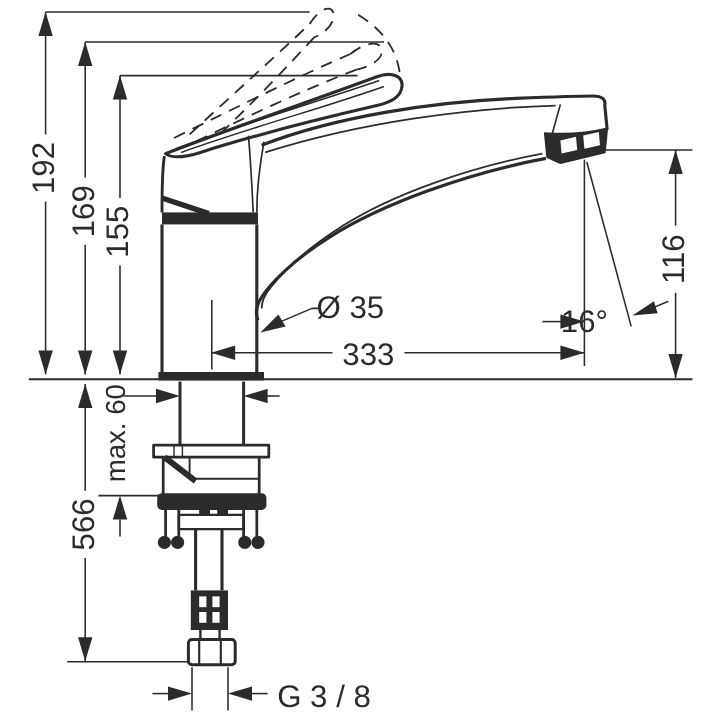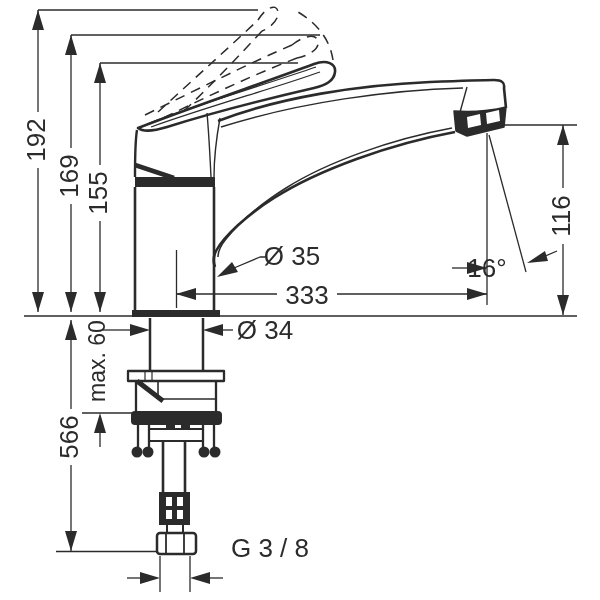--- a/index.html
+++ b/index.html
@@ -188,18 +188,17 @@
   </g>
 </svg>
 
   <div class="dim rot" style="left:36px;top:140px;">192</div>
   <div class="dim rot" style="left:69px;top:176px;">169</div>
   <div class="dim rot" style="left:98px;top:193px;">155</div>
   <div class="dim rot" style="left:69px;top:437px;">566</div>
   <div class="dim rot small" style="left:97px;top:361px;">max. 60</div>
   <div class="dim rot" style="left:561px;top:216px;">116</div>
   <div class="dim" style="left:307px;top:295px;">333</div>
-  <div class="dim" style="left:265px;top:330px;">Ø 34</div>
   <div class="dim" style="left:292px;top:256px;">Ø 35</div>
   <div class="dim" style="left:487px;top:268px;">16°</div>
-  <div class="dim" style="left:270px;top:548px;text-align:right;">G 3 / 8</div>
+  <div class="dim" style="left:270px;top:580px;text-align:right;">G 3 / 8</div>
 
 </div>
 
 </body></html>

